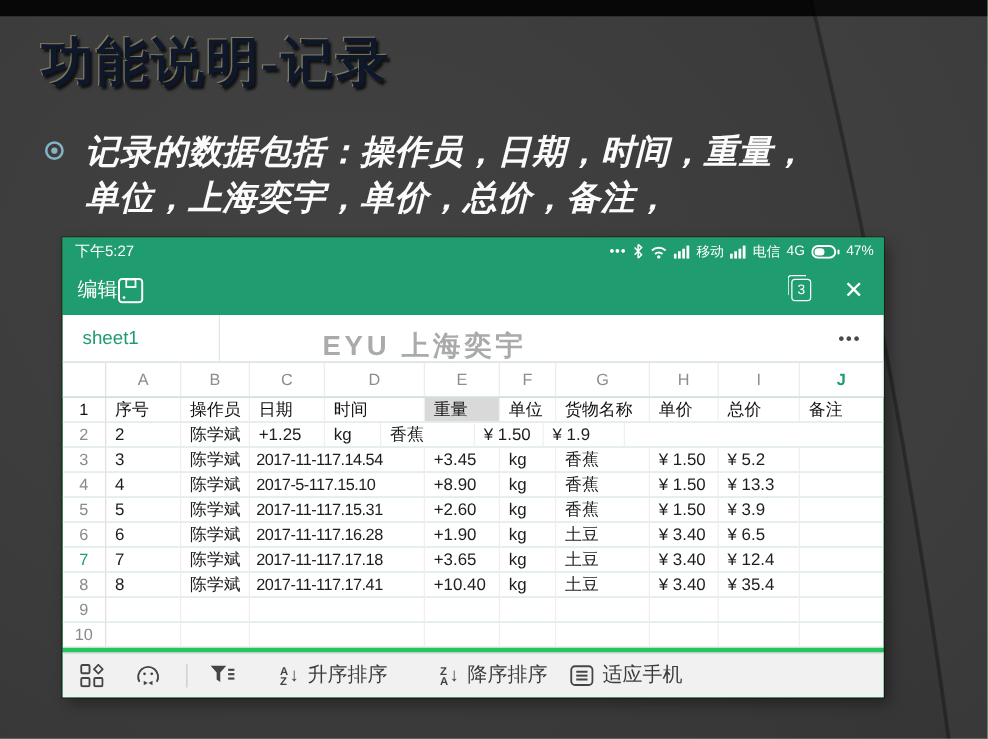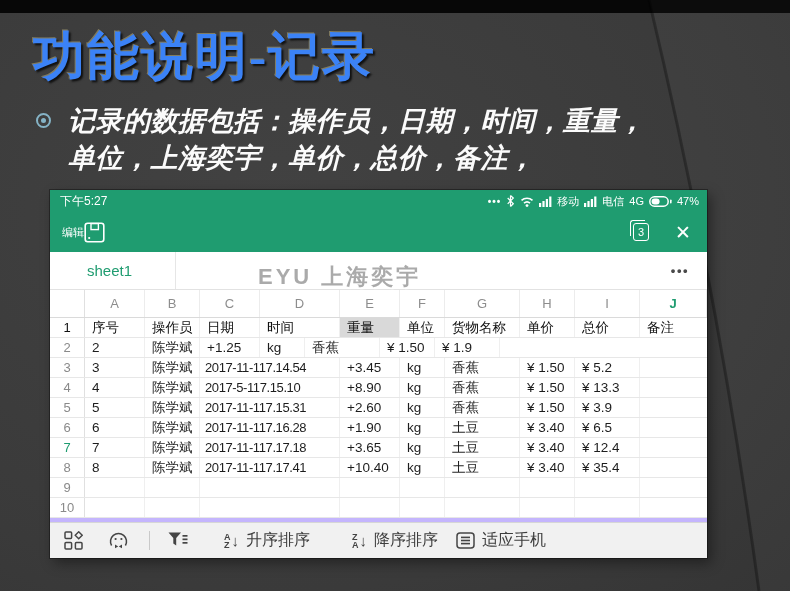--- a/index.html
+++ b/index.html
@@ -9,72 +9,72 @@
     background:radial-gradient(ellipse 900px 700px at 35% 35%, #424242 0%, #3a3a3a 55%, #303030 100%);
     position:relative;
   }
   .topbar { position:absolute; left:0; top:0; width:790px; height:13px; background:#070707; }
   .bgdeco { position:absolute; left:0; top:0; pointer-events:none; }
 
   
   .slide-title {
     position:absolute; left:33px; top:22px;
     font-family:"Liberation Serif", serif; font-weight:bold;
-    font-size:52px; letter-spacing:2px; color:#3b82f6;
+    font-size:42px; letter-spacing:2px; color:#0f172a;
     text-shadow:-1px -1px 0 rgba(255,240,160,.35), 2px 2px 2px rgba(0,0,0,.75);
   }
   .bullet-row { position:absolute; left:36px; top:103px; width:720px; display:flex;font-style:italic; }
   .bullet-dot {
     flex:0 0 auto; width:15px; height:15px; margin-top:10px; margin-right:17px;
     border:2.5px solid #85b3c6; border-radius:50%; position:relative;
   }
   .bullet-dot::after {
     content:""; position:absolute; left:50%; top:50%; width:5px; height:5px;
     margin:-2.5px 0 0 -2.5px; border-radius:50%; background:#85b3c6;
   }
   .bullet-text { font-size:27px; line-height:37px; color:#fbfbfb; font-weight:bold; letter-spacing:.5px; }
 
   
   .phone {
     position:absolute; left:50px; top:190px; width:657px; height:368px;
-    background:#c4b5fd; overflow:hidden;
+    background:#22c55e; overflow:hidden;
     box-shadow:0 0 0 1px rgba(0,0,0,.35), 4px 5px 12px rgba(0,0,0,.4);
   }
   .statusbar {
     height:22px; background:#1f9c70; color:#fff; display:flex; align-items:center;
     padding:0 8px 0 10px; font-size:12px;
   }
   .statusbar .time { flex:0 0 auto; }
   .statusbar .spacer { flex:1; }
   .sicons { display:flex; align-items:center; gap:5px; font-size:11px; }
   .sicons svg { display:block; }
   .dots3 { font-size:10px; letter-spacing:1px; font-weight:bold; }
 
   .appbar {
     height:40px; background:#1f9c70; color:#fff; display:flex; align-items:center;
     padding:0 16px 0 12px;
   }
-  .appbar .edit { font-size:11px; }
+  .appbar .edit { font-size:16px; }
   .appbar .spacer { flex:1; }
   .winbtn {
     position:relative; width:16px; height:18px; border:1.6px solid #fff; border-radius:3px;
     font-size:11px; display:flex; align-items:center; justify-content:center; margin-right:26px;
   }
   .winbtn::before {
     content:""; position:absolute; left:-4.5px; top:-4.5px; width:14px; height:15px;
     border-top:1.6px solid #fff; border-left:1.6px solid #fff; border-radius:3px 0 0 0;
   }
   .closebtn { font-size:19px; line-height:1; }
 
   .sheetstrip {
     height:38px; background:#fff; display:flex; align-items:center;
     border-bottom:1px solid #e2e2e2; position:relative;
   }
   .sheettab {
-    width:126px; height:100%; display:flex; align-items:center; padding-left:37px;
+    width:126px; height:100%; display:flex; align-items:center; padding-left:16px;
     border-right:1px solid #e6e6e6; color:#1f9c70; font-size:15px;
   }
   .sheetmore { margin-left:auto; padding-right:18px; color:#4a4a4a; font-size:13px; letter-spacing:1.5px; font-weight:bold; }
 
   .colheads { height:28px; display:flex; border-bottom:1px solid #dadada; background:#fff; }
   .colheads .rnh { width:35px; border-right:1px solid #e0e0e0; }
   .colheads .cl {
     display:flex; align-items:center; justify-content:center;
     font-size:13px; color:#8d8d8d; border-right:1px solid #ececec;
   }

